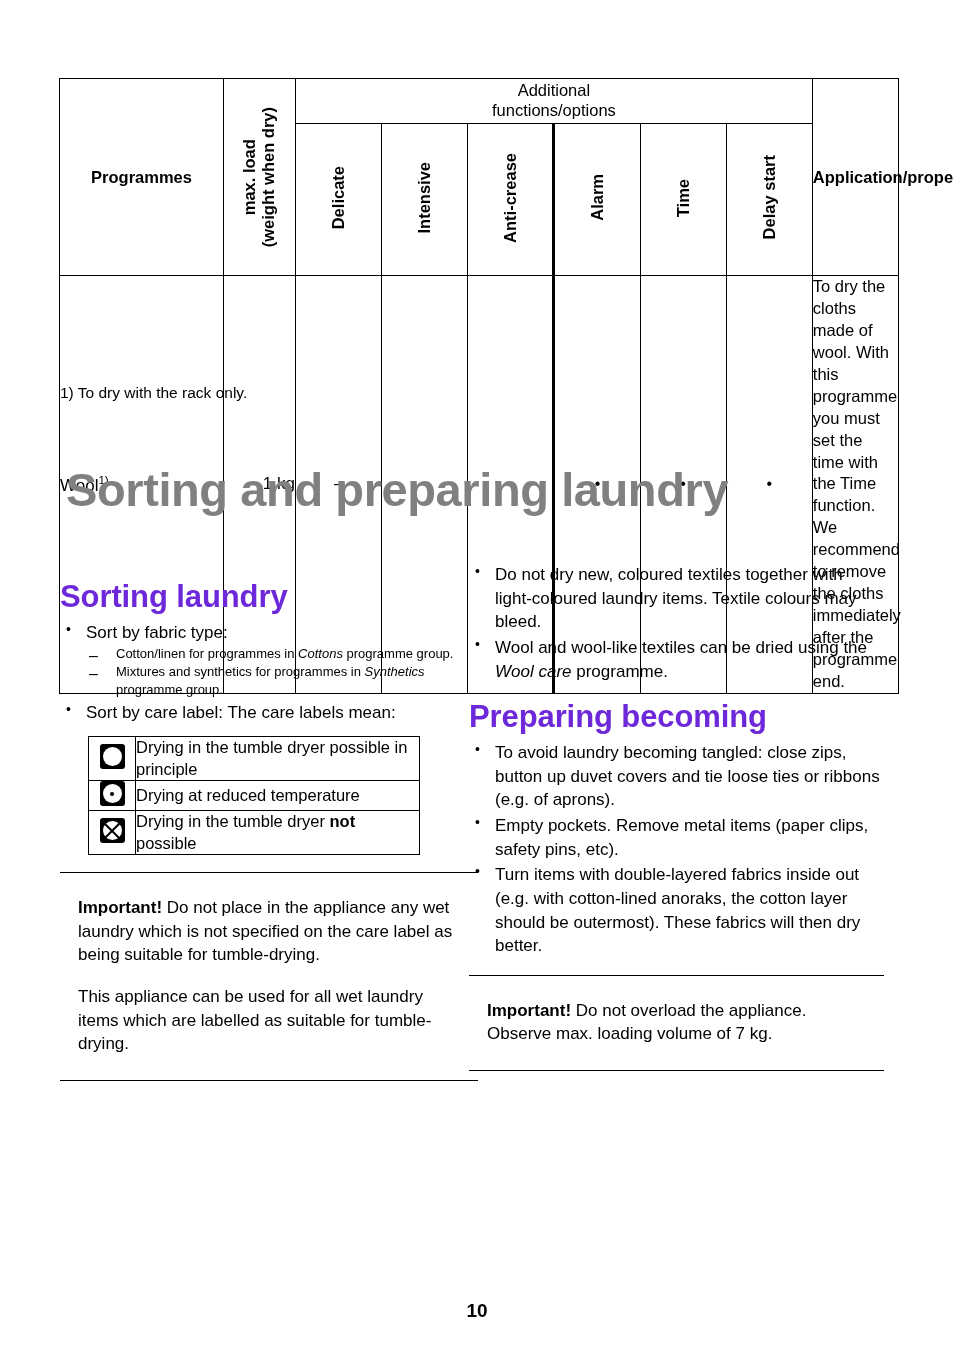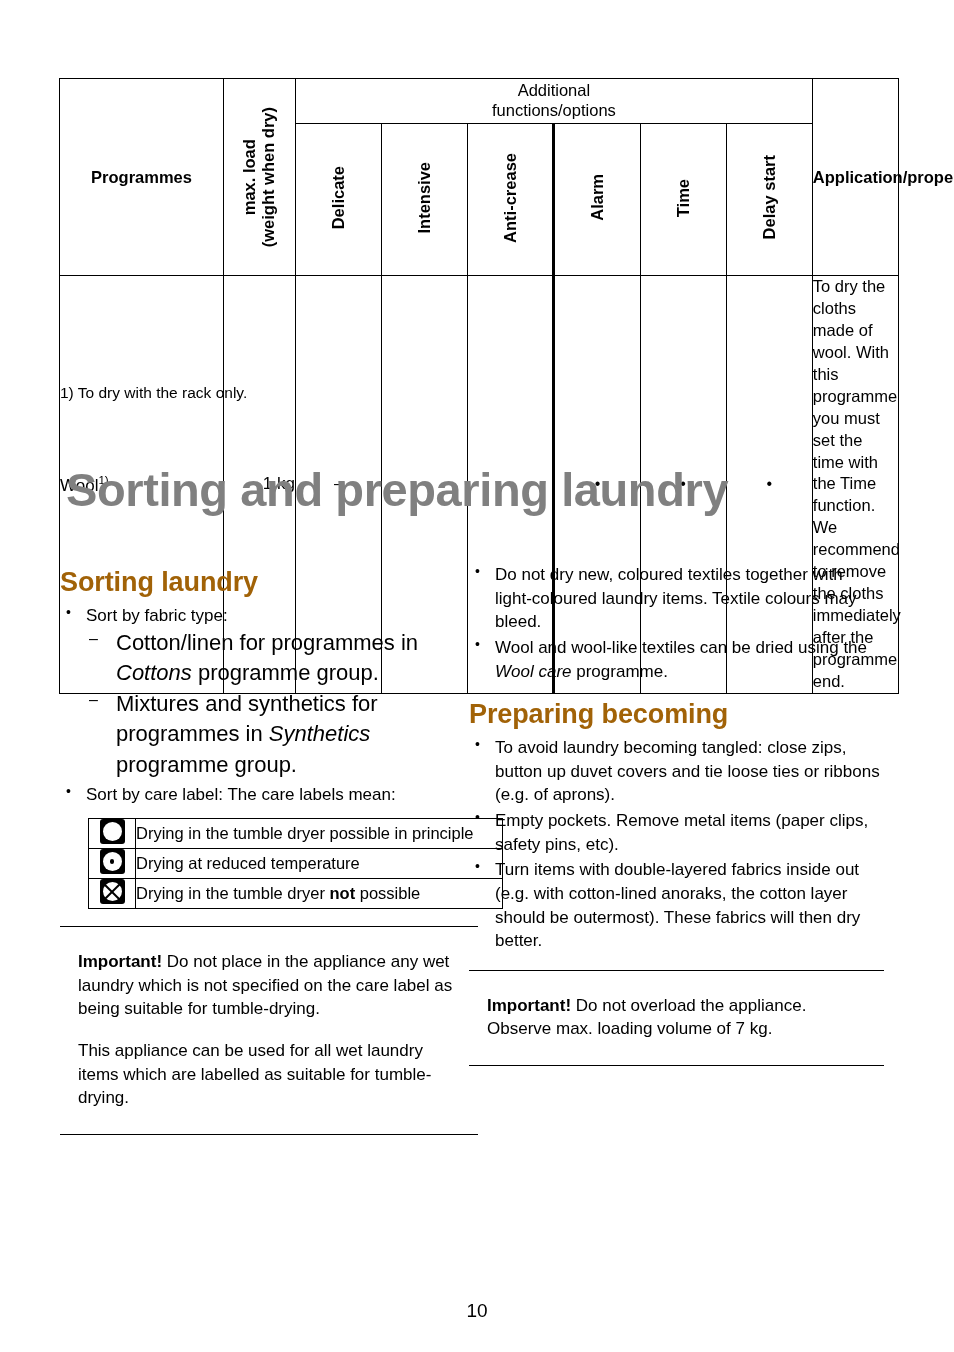--- a/index.html
+++ b/index.html
@@ -118,24 +118,24 @@
     position: absolute;
     left: 66px;
     top: 462px;
     font-size: 47px;
     font-weight: bold;
     color: #808080;
     letter-spacing: -0.4px;
     white-space: nowrap;
   }
   .h2 {
-    font-size: 27px;
-    font-weight: bold;
-    color: #a16207;
-    margin: 4px 0 6px 0;
+    font-size: 31px;
+    font-weight: bold;
+    color: #6d28d9;
+    margin: 16px 0 6px 0;
     letter-spacing: -0.1px;
   }
 
   
   .col-left {
     position: absolute;
     left: 60px;
     top: 563px;
     width: 418px;
   }
@@ -166,41 +166,41 @@
     font-size: 14px;
   }
   ul.sub {
     list-style: none;
     margin: 0;
     padding: 0;
   }
   ul.sub > li {
     position: relative;
     padding-left: 30px;
-    font-size: 22px;
+    font-size: 13px;
     line-height: 1.39;
   }
   ul.sub > li::before {
     content: "\2013";
     position: absolute;
     left: 3px;
     top: 0;
     font-size: 16px;
   }
   em.i { font-style: italic; }
   b.bd { font-weight: bold; }
 
   
   .care-wrap {
     margin: 12px 0 0 28px;
     width: 387px;
   }
   table.care {
     border-collapse: collapse;
-    width: 415px;
+    width: 332px;
     table-layout: fixed;
   }
   table.care td {
     border: 1.2px solid #000;
     padding: 0;
     vertical-align: middle;
   }
   td.care-sym {
     width: 46px;
     text-align: center;
@@ -266,21 +266,21 @@
   .left-imp { margin-top: 17px; }
   .right-imp { margin-top: 17px; }
 
   .pagenum {
     position: absolute;
     left: 0;
     top: 1300px;
     width: 954px;
     text-align: center;
     font-size: 19px;
-    font-weight: normal;
+    font-weight: bold;
   }
 </style>
 </head>
 <body>
 
 <div class="page">
 
   <div class="prog-table-wrap">
     <table class="prog">
       <tbody>

